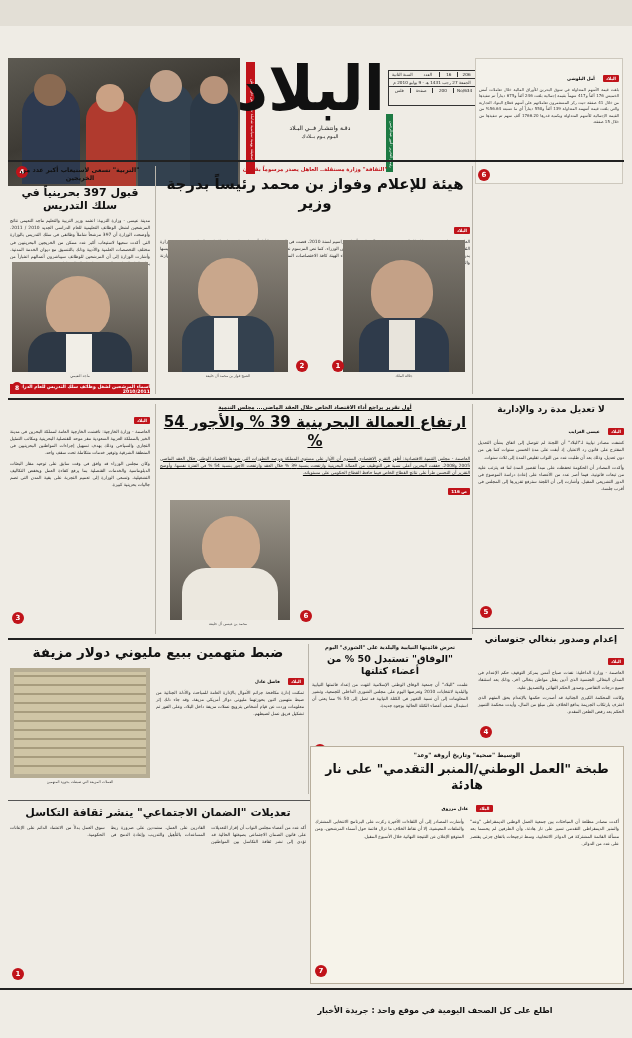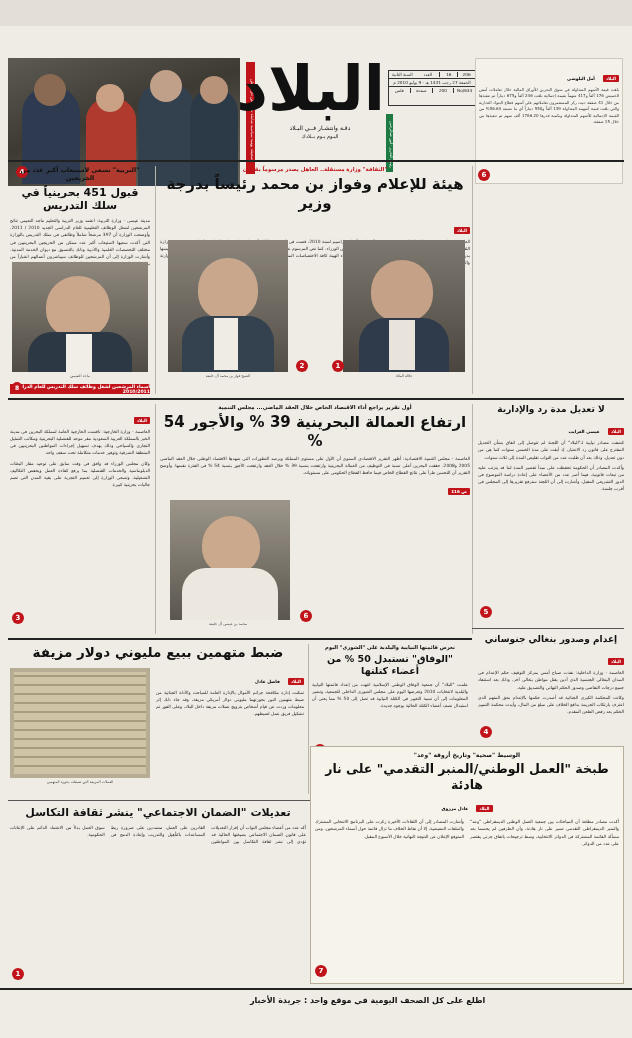--- a/index.html
+++ b/index.html
@@ -55,22 +55,22 @@
   .kicker{font-size:5.4px;color:#c0131a;font-weight:bold;text-align:center;}
   .redbar{position:absolute;background:#c0131a;color:#fff;font-size:4.6px;
      font-weight:bold;display:flex;align-items:center;justify-content:center;}
 
   
   #footer{position:absolute;left:0;top:990px;width:632px;height:48px;background:#efece5;}
   #footer .url{position:absolute;left:14px;top:6px;width:220px;height:22px;
      background:#fff;border:1px solid #999;border-radius:3px;
      font-size:14px;font-weight:bold;color:#1a5fb4;display:flex;
      align-items:center;justify-content:center;letter-spacing:1px;}
-  #footer .slogan{position:absolute;left:250px;top:6px;width:370px;
-     font-size:8px;font-weight:bold;color:#111;text-align:left;}
+  #footer .slogan{position:absolute;left:250px;top:16px;width:370px;
+     font-size:8px;font-weight:bold;color:#111;text-align:center;}
   .topstrip{position:absolute;left:0;top:0;width:632px;height:26px;background:#e3dfd6;}
 </style>
 </head>
 <body>
 
 <div class="page">
 
   <div class="topstrip"></div>
 
   <div class="blk" id="masthead">
@@ -152,36 +152,36 @@
     <div style="position:absolute;left:46px;top:78px;width:24px;height:52px;background:#efece5;"></div>
   </div>
   <div class="cap" style="position:absolute;left:162px;top:374px;width:132px;">الشيخ فواز بن محمد آل خليفة</div>
   <div class="num-circ" style="left:296px;top:360px;">2</div>
 
   <div class="col-rule" style="left:155px;top:166px;height:228px;"></div>
   <div class="col-rule" style="left:472px;top:166px;height:228px;"></div>
 
   <div class="blk" style="left:10px;top:166px;width:140px;">
     <div style="font-size:6.4px;font-weight:bold;text-align:center;color:#111;line-height:1.3;">"التربية" تسعى لاستيعاب أكبر عدد من الخريجين</div>
-    <div class="hdl" style="font-size:11px;margin-top:3px;">قبول 451 بحرينياً في سلك التدريس</div>
+    <div class="hdl" style="font-size:11px;margin-top:3px;">قبول 397 بحرينياً في سلك التدريس</div>
     <div class="body-txt" style="margin-top:4px;">مدينة عيسى - وزارة التربية: اعتمد وزير التربية والتعليم ماجد النعيمي نتائج المرشحين لشغل الوظائف التعليمية للعام الدراسي الجديد 2010 / 2011. وأوضحت الوزارة أن 397 مرشحاً شاملاً وظائفي في سلك التدريس بالوزارة التي أكدت سعيها لاستيعاب أكبر عدد ممكن من الخريجين البحرينيين في مختلف التخصصات العلمية والأدبية وذلك بالتنسيق مع ديوان الخدمة المدنية. وأشارت الوزارة إلى أن المرشحين للوظائف سيباشرون أعمالهم اعتباراً من بداية العام الدراسي الجديد بعد استكمال الإجراءات.</div>
   </div>
   <div class="photo" style="left:12px;top:262px;width:136px;height:110px;
        background:linear-gradient(180deg,#8e887d,#4f4a43);">
     <div style="position:absolute;left:34px;top:14px;width:64px;height:62px;background:#caa78b;border-radius:50% 50% 44% 44%;"></div>
     <div style="position:absolute;left:16px;top:70px;width:104px;height:44px;background:#2d3845;border-radius:24px 24px 0 0;"></div>
     <div style="position:absolute;left:54px;top:72px;width:26px;height:40px;background:#f1eee7;"></div>
   </div>
   <div class="cap" style="position:absolute;left:12px;top:374px;width:136px;">ماجد النعيمي</div>
   <div class="redbar" style="left:10px;top:384px;width:140px;height:10px;">أسماء المرشحين لشغل وظائف سلك التدريس للعام الدراسي 2010/2011</div>
   <div class="num-circ" style="left:12px;top:382px;width:10px;height:10px;font-size:6px;">8</div>
 
   <div class="rule-h" style="left:8px;top:398px;width:616px;height:2px;background:#222;"></div>
 
-  <div class="blk" style="left:160px;top:404px;width:310px;">
+  <div class="blk" style="left:160px;top:404px;width:310px;text-decoration:underline;">
     <div class="kicker" style="color:#111;">أول تقرير يراجع أداء الاقتصاد الخاص خلال العقد الماضي... مجلس التنمية</div>
     <div class="hdl" style="font-size:15px;margin-top:3px;">ارتفاع العمالة البحرينية 39 % والأجور 54 %</div>
     <div class="body-txt" style="margin-top:4px;">العاصمة - مجلس التنمية الاقتصادية: أظهر التقرير الاقتصادي السنوي أن الأول على مستوى المملكة ويرصد التطورات التي شهدها الاقتصاد الوطني خلال العقد الماضي 2005 و2008، حققت البحرين أعلى نسبة في التوظيف من العمالة البحرينية وارتفعت بنسبة 39 % خلال العقد وارتفعت الأجور بنسبة 54 % في الفترة نفسها. وأوضح التقرير أن التحسن طرأ على نتائج القطاع الخاص فيما حافظ القطاع الحكومي على مستوياته.</div>
     <div style="margin-top:2px;"><span class="badge">ص 116</span></div>
   </div>
   <div class="photo" style="left:170px;top:500px;width:120px;height:120px;
        background:linear-gradient(180deg,#9b958a,#5b564e);">
     <div style="position:absolute;left:32px;top:16px;width:58px;height:58px;background:#cba98d;border-radius:50% 50% 44% 44%;"></div>
     <div style="position:absolute;left:12px;top:68px;width:96px;height:54px;background:#ece8df;border-radius:24px 24px 0 0;"></div>
   </div>

